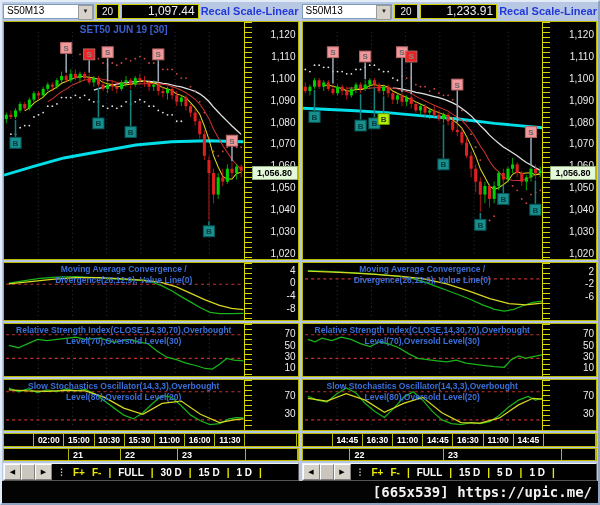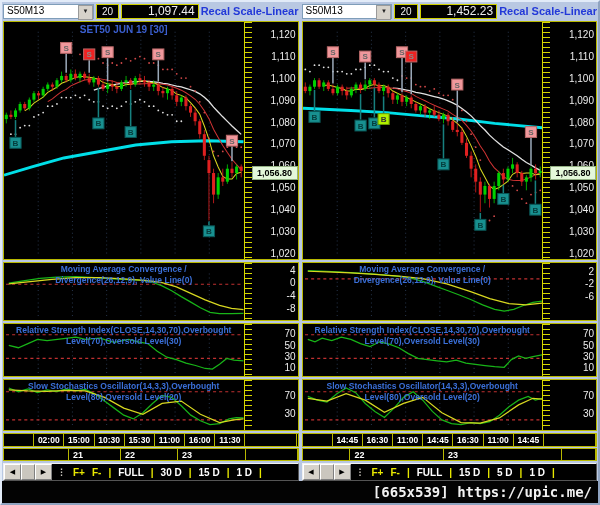--- a/index.html
+++ b/index.html
@@ -452,21 +452,21 @@
       </div>
     </section>
 
     <section class="panel">
       <div class="hdr">
         <div class="combo">
           <span>S50M13</span>
           <span class="combo-btn">▼</span>
         </div>
         <div class="numbox">20</div>
-        <div class="pricebox">1,452.23</div>
+        <div class="pricebox">1,233.91</div>
         <span class="recal">Recal Scale-Linear</span>
       </div>
 
       <div class="chartbox main">
         <div class="plot">
           <svg preserveAspectRatio="none" viewBox="0 0 236 241">
               <line x1="33.714285714285715" y1="10" x2="33.714285714285715" y2="238" stroke="#26344a" stroke-width="1" stroke-dasharray="1 3"></line>
               <line x1="67.42857142857143" y1="10" x2="67.42857142857143" y2="238" stroke="#26344a" stroke-width="1" stroke-dasharray="1 3"></line>
               <line x1="101.14285714285714" y1="10" x2="101.14285714285714" y2="238" stroke="#26344a" stroke-width="1" stroke-dasharray="1 3"></line>
               <line x1="134.85714285714286" y1="10" x2="134.85714285714286" y2="238" stroke="#26344a" stroke-width="1" stroke-dasharray="1 3"></line>

